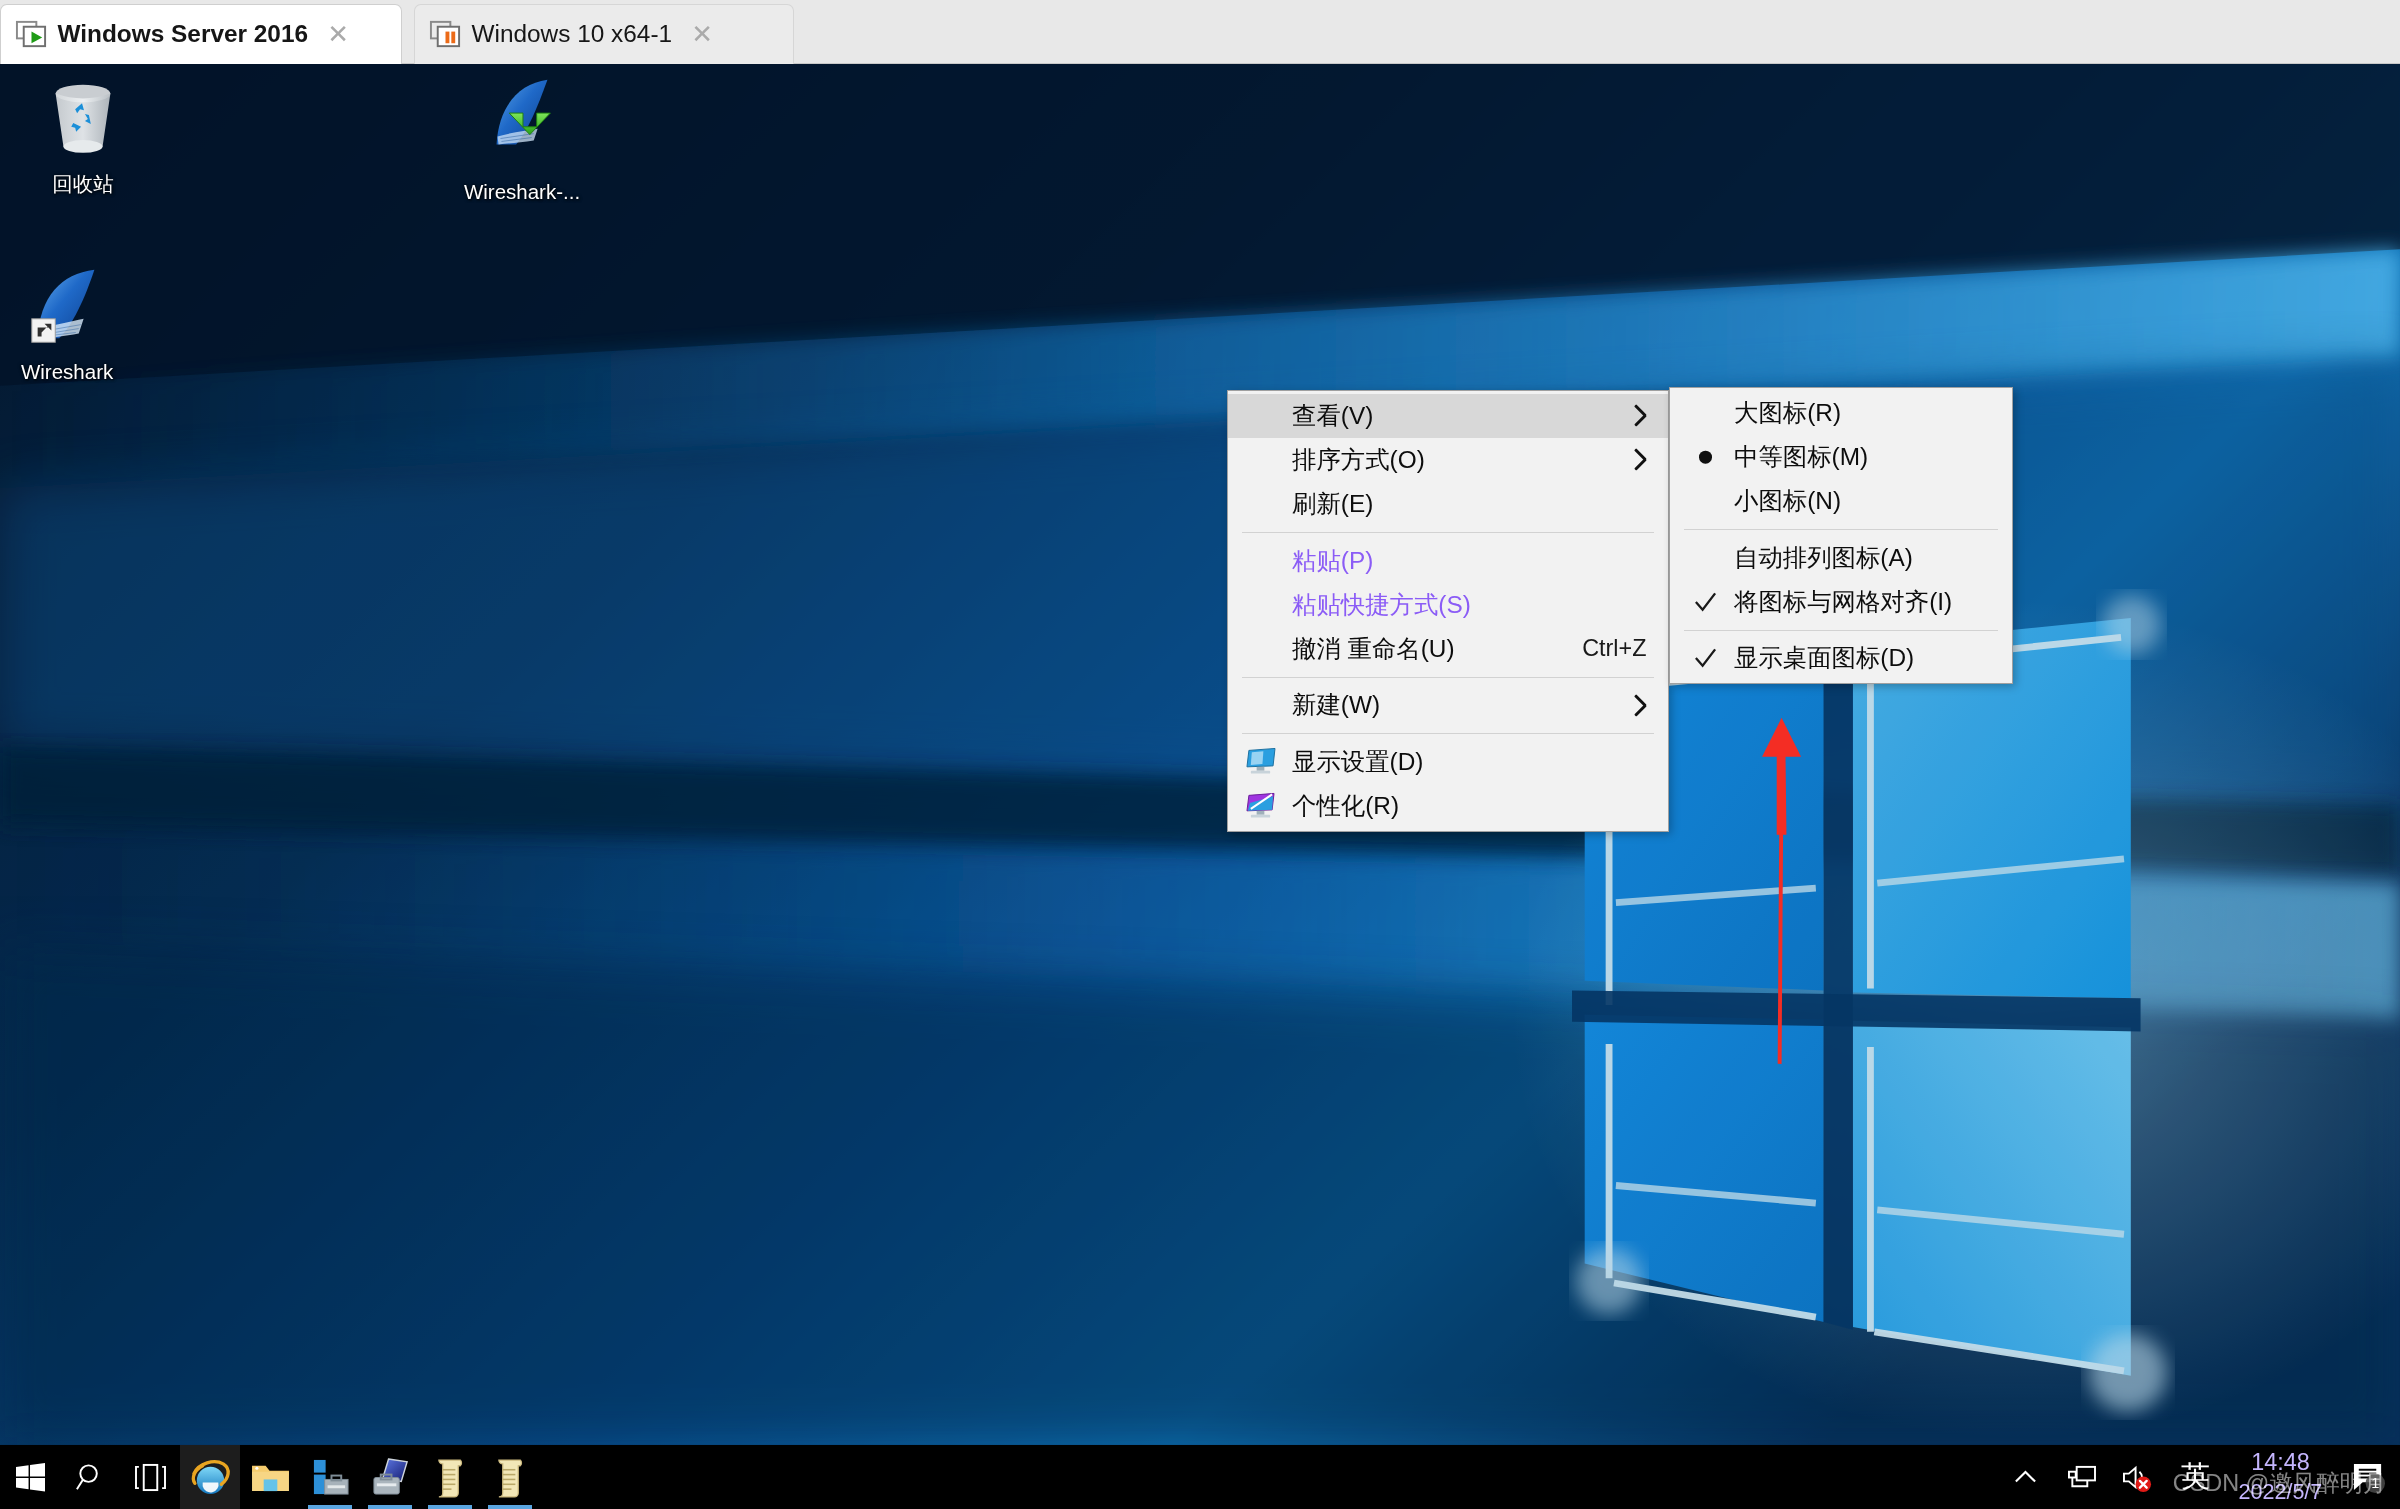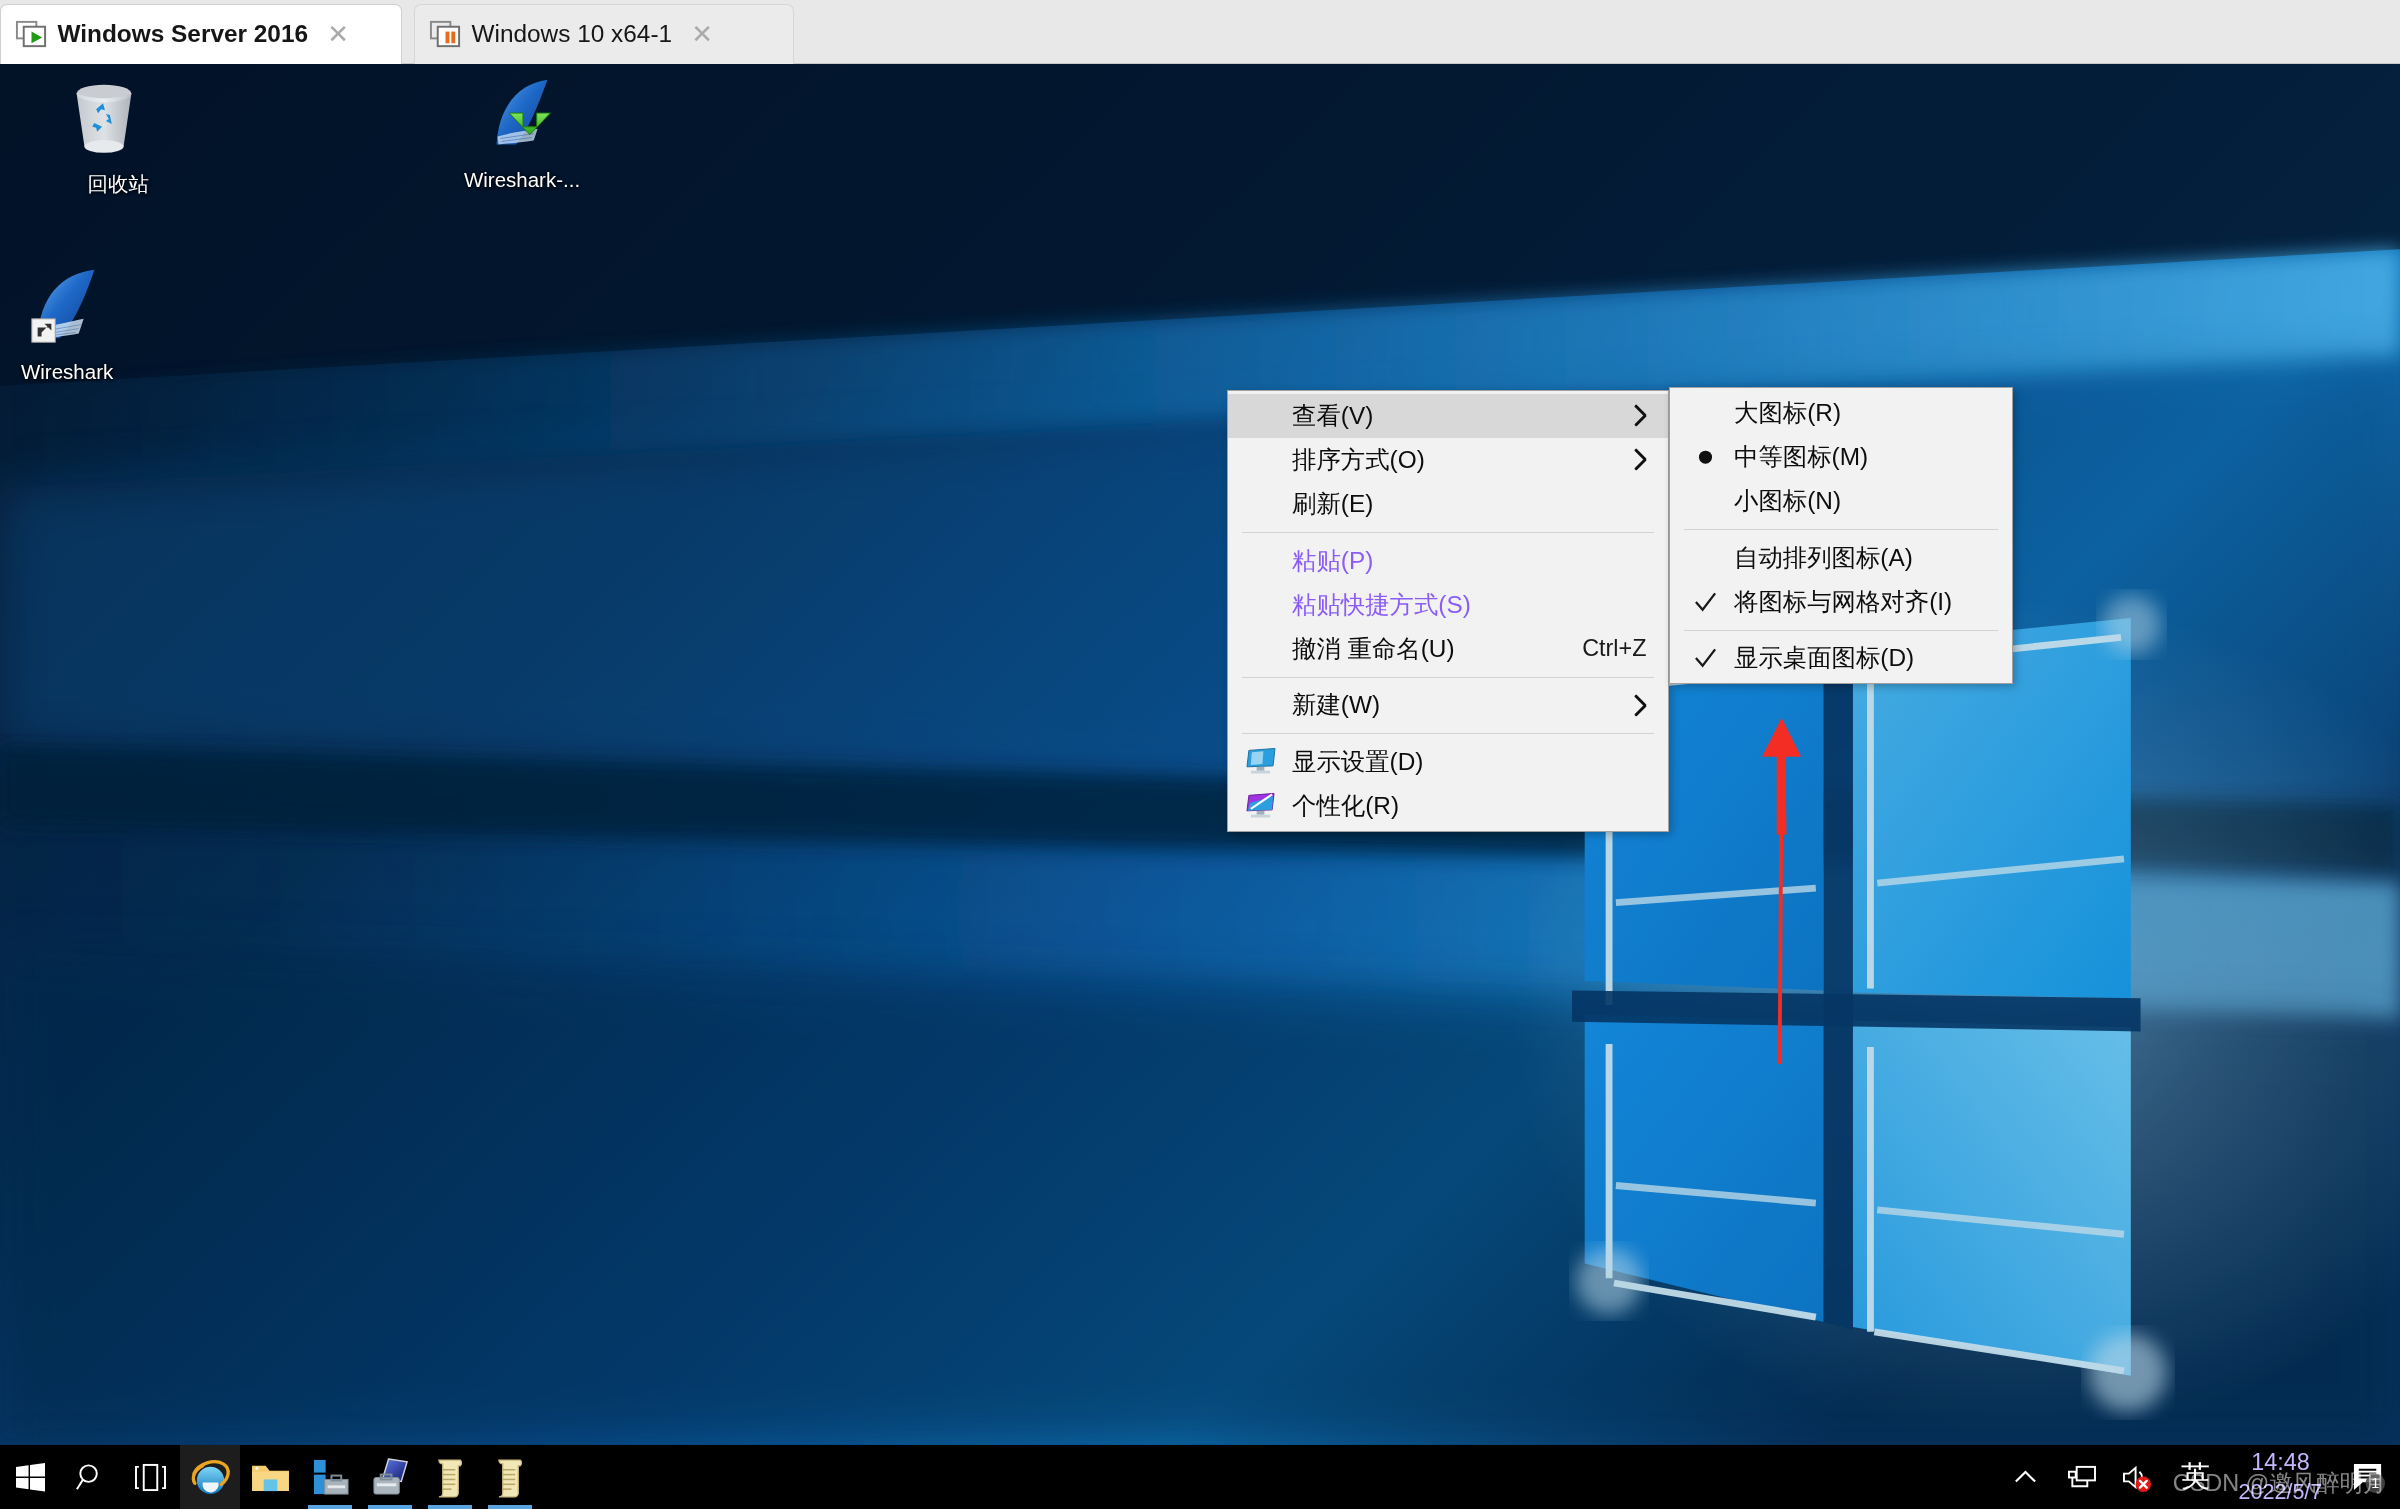--- a/index.html
+++ b/index.html
@@ -254,21 +254,21 @@
       <polygon points="1612,950 2195,958 2195,992 1612,982" fill="#063a6d" opacity="0.9"></polygon>
 
       <circle cx="1650" cy="1248" r="34" fill="#cdeeff" opacity="0.55" filter="url(#soft)"></circle>
       <circle cx="2182" cy="1342" r="40" fill="#cdeeff" opacity="0.6" filter="url(#soft)"></circle>
       <circle cx="2186" cy="575" r="30" fill="#cdeeff" opacity="0.5" filter="url(#soft)"></circle>
     </g>
 
     <rect x="0" y="0" width="2461" height="1416" fill="#02101f" opacity="0.10"></rect>
   </svg>
 
-  <div class="dicon" style="left:3px; top:9.8px;align-items:flex-end;">
+  <div class="dicon" style="left:10px; top:9.8px;">
     <div class="dicon-img">
       <svg viewBox="0 0 92 92" width="90" height="90">
         <defs>
           <linearGradient id="rb1" x1="0" y1="0" x2="1" y2="0">
             <stop offset="0" stop-color="#d3d7da"></stop>
               <stop offset="0.5" stop-color="#eff2f4"></stop>
               <stop offset="1" stop-color="#b9bfc4"></stop>
           </linearGradient>
         </defs>
         <ellipse cx="46" cy="20" rx="28" ry="9" fill="#c9cdd1"></ellipse>
@@ -277,21 +277,21 @@
         <g fill="#1b8fd8">
           <path d="M38,36 l7,-6 2,7 -4,-1 -3,4z"></path>
           <path d="M52,42 l2,9 -6,-3 3,-2 -3,-5z"></path>
           <path d="M36,50 l8,4 -5,5 -1,-4 -4,-1z"></path>
         </g>
       </svg>
     </div>
     <div class="dicon-label">回收站</div>
   </div>
 
-  <div class="dicon" style="left:449px; top:7.8px;">
+  <div class="dicon" style="left:449px; top:7.8px;gap:12px;">
     <div class="dicon-img">
       <svg viewBox="0 0 92 92" width="90" height="90">
         <defs>
           <linearGradient id="fin1" x1="0" y1="0" x2="1" y2="1">
             <stop offset="0" stop-color="#5ba4e8"></stop>
               <stop offset="0.45" stop-color="#1f69c8"></stop>
               <stop offset="1" stop-color="#0d3f8e"></stop>
           </linearGradient>
           <linearGradient id="arr1" x1="0" y1="0" x2="0" y2="1">
             <stop offset="0" stop-color="#7de55a"></stop>

